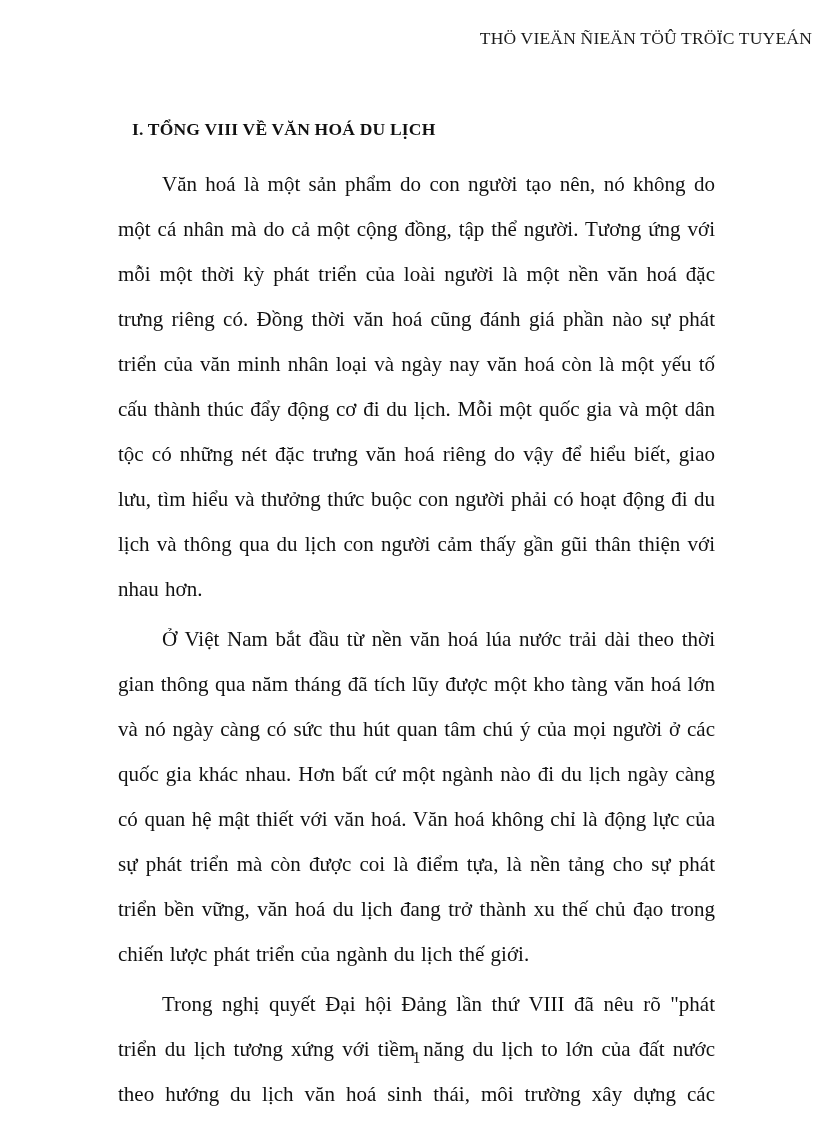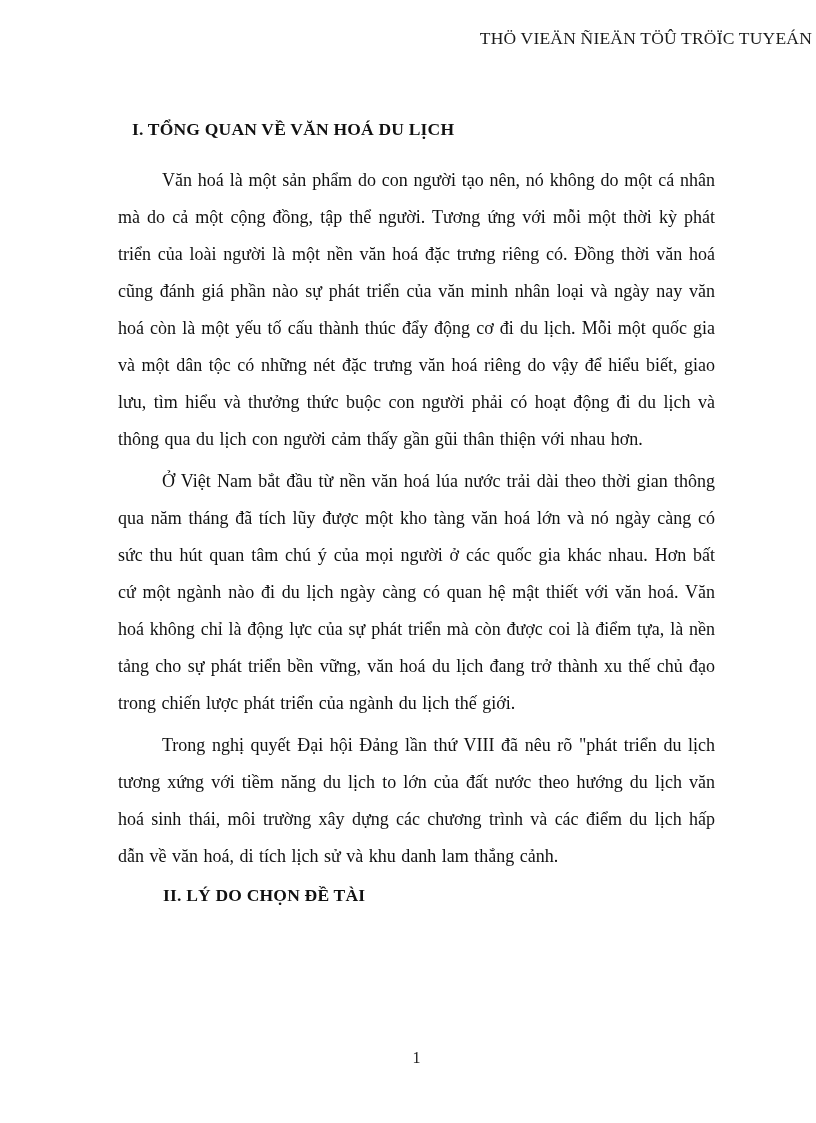--- a/index.html
+++ b/index.html
@@ -47,22 +47,22 @@
     margin-top: 70px;
     margin-left: 14px;
     margin-bottom: 22px;
   }
   .heading-2 {
     margin-top: 10px;
     margin-left: 45px;
     margin-bottom: 12px;
   }
   .para {
-    font-size: 18px;
-    line-height: 37px;
+    font-size: 21px;
+    line-height: 45px;
     text-align: justify;
     text-indent: 44px;
     margin-bottom: 5px;
     word-spacing: 1px;
   }
   .footer {
     position: absolute;
     left: 118px;
     width: 597px;
     top: 1049px;
@@ -76,21 +76,21 @@
 
 <div class="page">
 
   <div class="header">
     <span>THÖ VIEÄN ÑIEÄN TÖÛ TRÖÏC TUYEÁN</span>
   </div>
 
 
   <div class="content">
 
-    <h2 class="section-heading heading-1">I. TỔNG QUAN VỀ VĂN HOÁ DU LỊCH</h2>
+    <h2 class="section-heading heading-1">I. TỔNG VIII VỀ VĂN HOÁ DU LỊCH</h2>
 
     <p class="para">Văn hoá là một sản phẩm do con người tạo nên, nó không do một cá nhân mà do cả một cộng đồng, tập thể người. Tương ứng với mỗi một thời kỳ phát triển của loài người là một nền văn hoá đặc trưng riêng có. Đồng thời văn hoá cũng đánh giá phần nào sự phát triển của văn minh nhân loại và ngày nay văn hoá còn là một yếu tố cấu thành thúc đẩy động cơ đi du lịch. Mỗi một quốc gia và một dân tộc có những nét đặc trưng văn hoá riêng do vậy để hiểu biết, giao lưu, tìm hiểu và thưởng thức buộc con người phải có hoạt động đi du lịch và thông qua du lịch con người cảm thấy gần gũi thân thiện với nhau hơn.</p>
 
     <p class="para">Ở Việt Nam bắt đầu từ nền văn hoá lúa nước trải dài theo thời gian thông qua năm tháng đã tích lũy được một kho tàng văn hoá lớn và nó ngày càng có sức thu hút quan tâm chú ý của mọi người ở các quốc gia khác nhau. Hơn bất cứ một ngành nào đi du lịch ngày càng có quan hệ mật thiết với văn hoá. Văn hoá không chỉ là động lực của sự phát triển mà còn được coi là điểm tựa, là nền tảng cho sự phát triển bền vững, văn hoá du lịch đang trở thành xu thế chủ đạo trong chiến lược phát triển của ngành du lịch thế giới.</p>
 
     <p class="para">Trong nghị quyết Đại hội Đảng lần thứ VIII đã nêu rõ "phát triển du lịch tương xứng với tiềm năng du lịch to lớn của đất nước theo hướng du lịch văn hoá sinh thái, môi trường xây dựng các chương trình và các điểm du lịch hấp dẫn về văn hoá, di tích lịch sử và khu danh lam thắng cảnh.</p>
 
     <h2 class="section-heading heading-2">II. LÝ DO CHỌN ĐỀ TÀI</h2>
 
 

